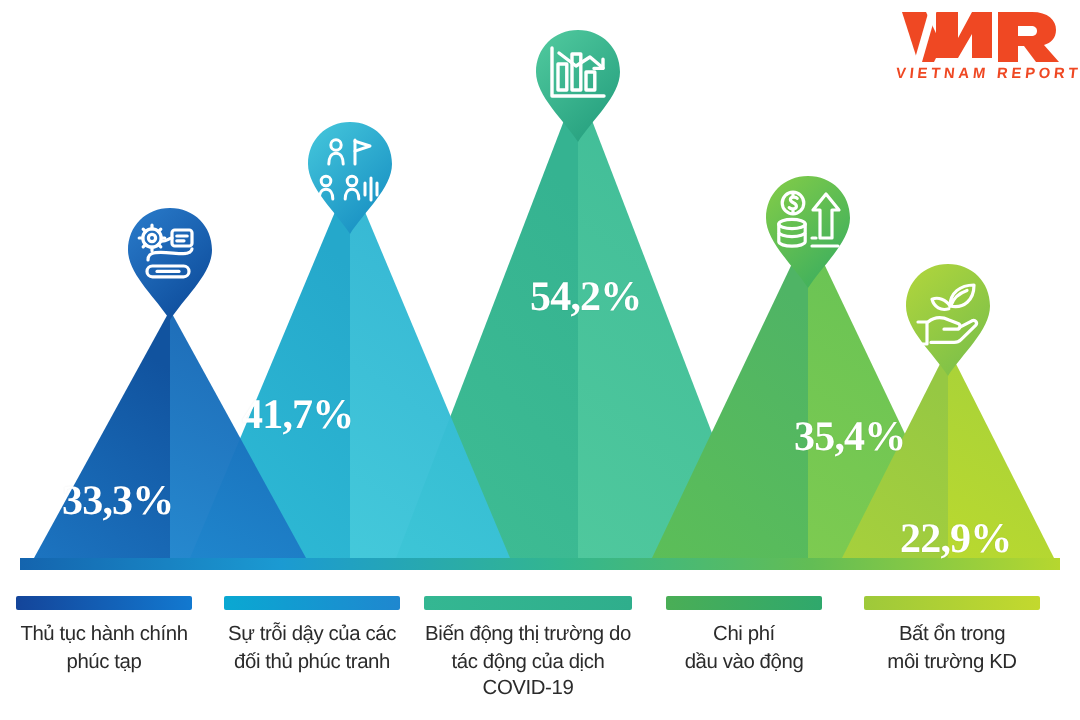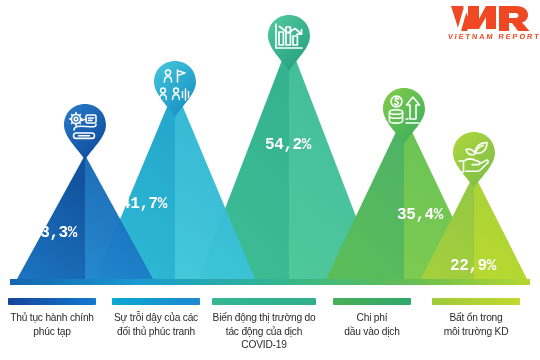--- a/index.html
+++ b/index.html
@@ -65,23 +65,23 @@
     position: absolute;
     width: 46px;
     height: 58px;
   }
   .pin svg { display:block; width:46px; height:58px; }
 
   
   .pct {
     position: absolute;
     color: #ffffff;
-    font-family: Liberation Mono, monospace;
+    font-family: Liberation Serif, serif;
     font-weight: bold;
-    font-size: 16px;
+    font-size: 21px;
     letter-spacing: -0.4px;
     white-space: nowrap;
     text-shadow: 0 0 1px rgba(0,0,0,0.07);
   }
 
   
   .legend {
     position: absolute;
     left: 0;
     top: 293px;
@@ -323,21 +323,21 @@
         <path d="M24 22 C24 15.5 29 11.5 36 11.5 C36 19 31 23.5 24 22 Z"></path>
         <path d="M24.5 21.6 C25.5 18.6 28.5 15.6 32.5 14.2"></path>
         <path d="M24 22 C22 18.6 18 17.4 15 18.6 C16 22.6 19.5 24.6 23.4 23.4"></path>
         <path d="M13 30 C16 27.6 20 27.4 23.5 29 L28 30.8 C29.6 31.4 29.2 33.6 27.4 33.6 L21 33.6"></path>
         <path d="M29 32.6 L35 29.4 C36.6 28.6 38 30.4 36.8 31.7 L29.5 38.8 C28.6 39.7 27.4 40.2 26.1 40.2 L14.5 40.2"></path>
         <path d="M8 30 L12.5 30 L12.5 41 L8 41"></path>
       </g>
     </svg>
   </div>
 
-  <div class="pct" style="left:31px; top:224px;">33,3%</div>
+  <div class="pct" style="left:31px; top:238px;">33,3%</div>
   <div class="pct" style="left:121px; top:195px;">41,7%</div>
   <div class="pct" style="left:265px; top:136px;">54,2%</div>
   <div class="pct" style="left:397px; top:206px;">35,4%</div>
   <div class="pct" style="left:450px; top:257px;">22,9%</div>
 
   <div class="legend">
     <div class="legend-col">
       <div class="legend-swatch" style="background:linear-gradient(90deg,#14459a,#1279d0);"></div>
       <div class="legend-label">Thủ tục hành chính
 phúc tạp</div>
@@ -348,21 +348,21 @@
 đối thủ phúc tranh</div>
     </div>
     <div class="legend-col">
       <div class="legend-swatch" style="width:104px;background:linear-gradient(90deg,#34b792,#2fae8c);"></div>
       <div class="legend-label">Biến động thị trường do
 tác động của dịch COVID-19</div>
     </div>
     <div class="legend-col">
       <div class="legend-swatch" style="width:78px;background:linear-gradient(90deg,#4aae56,#2fa86c);"></div>
       <div class="legend-label">Chi phí
-dầu vào dịch</div>
+dầu vào động</div>
     </div>
     <div class="legend-col">
       <div class="legend-swatch" style="background:linear-gradient(90deg,#9ec93a,#c3d92e);"></div>
       <div class="legend-label">Bất ổn trong
 môi trường KD</div>
     </div>
   </div>
 
 </div>
 

